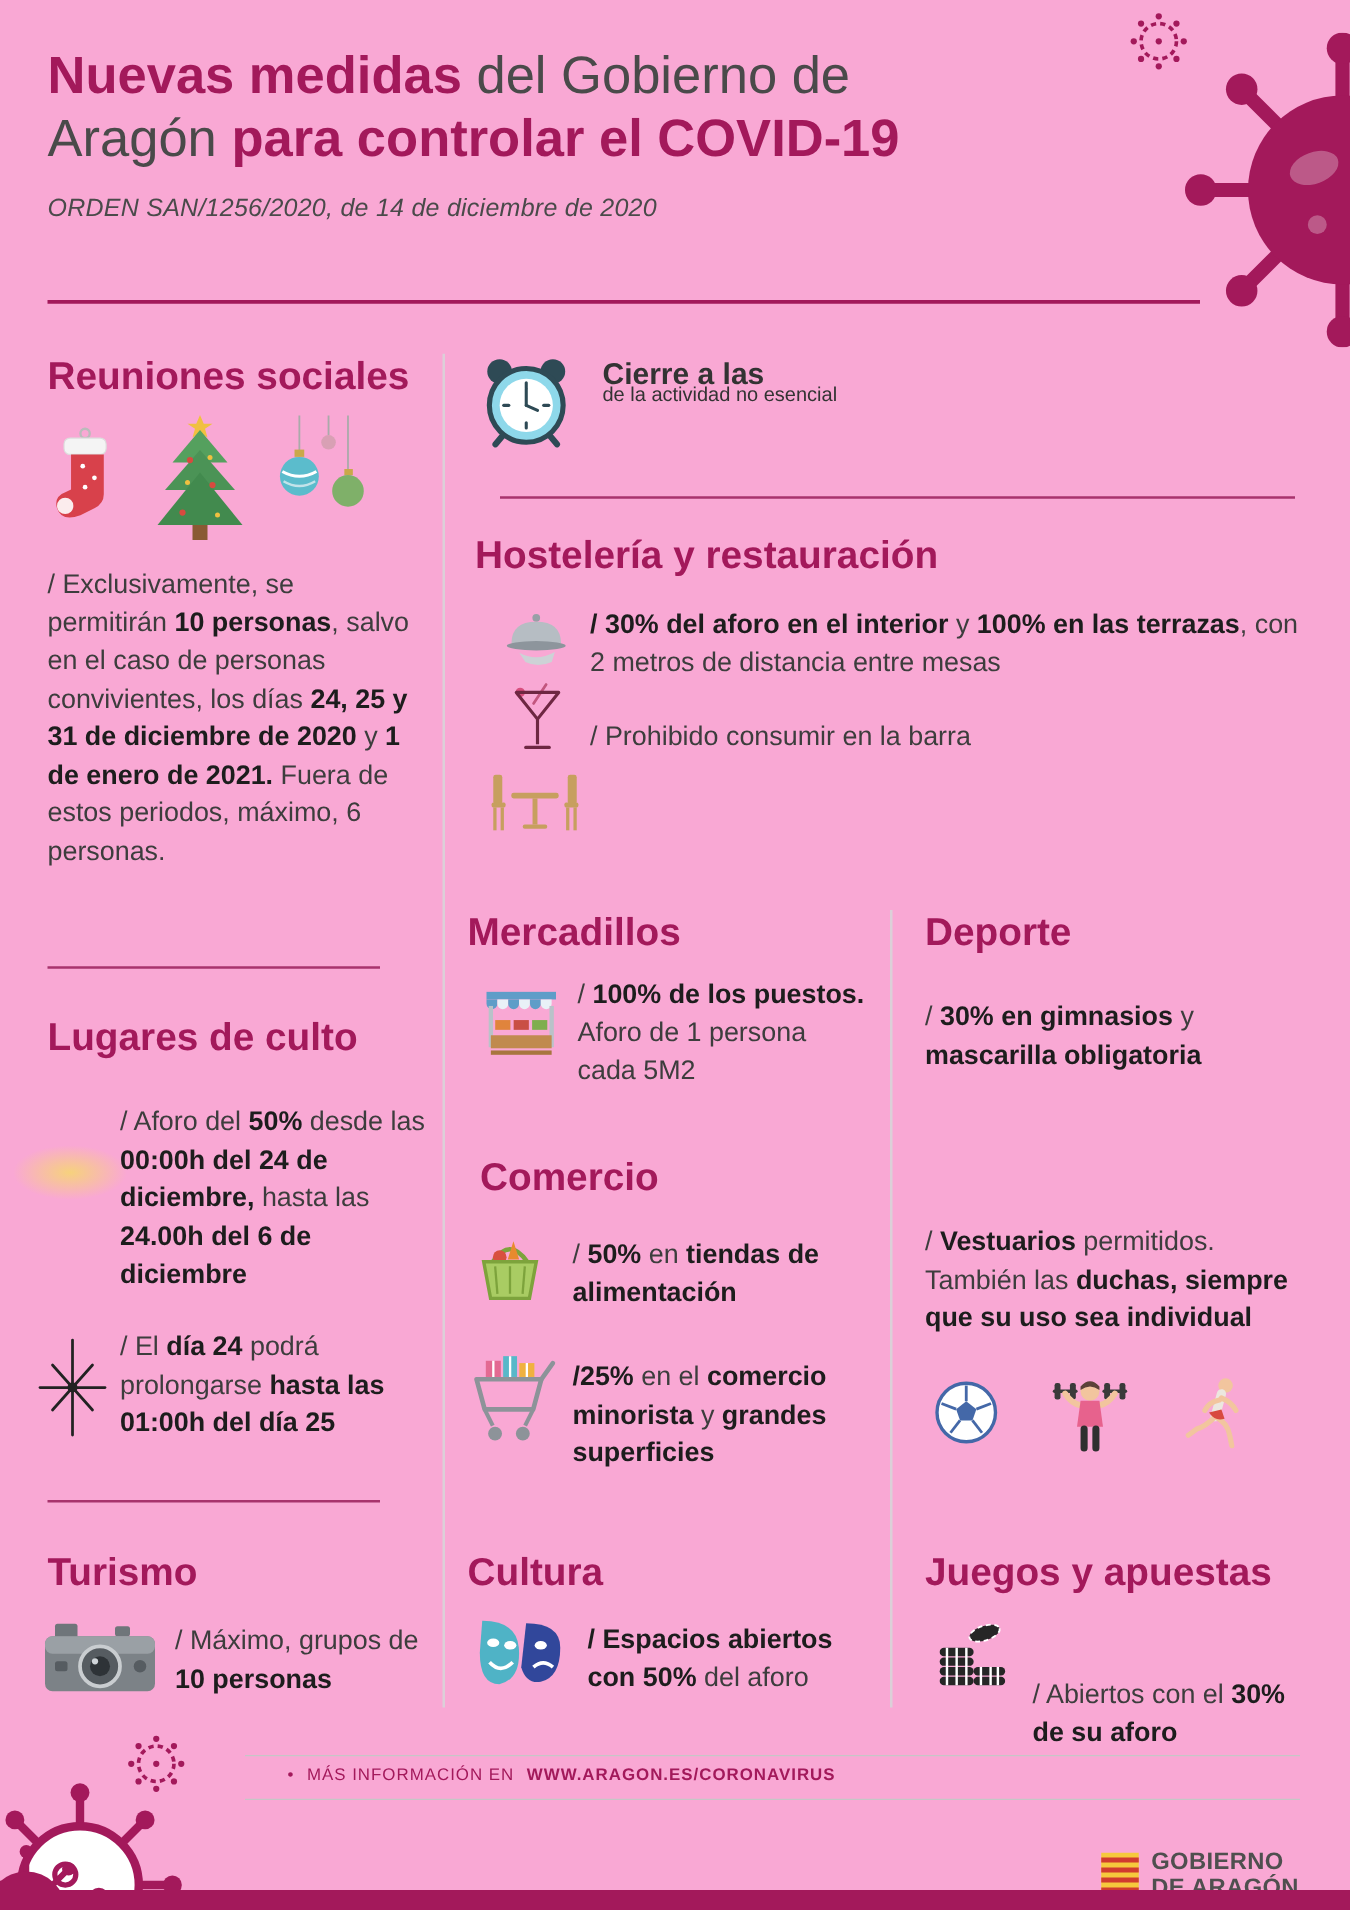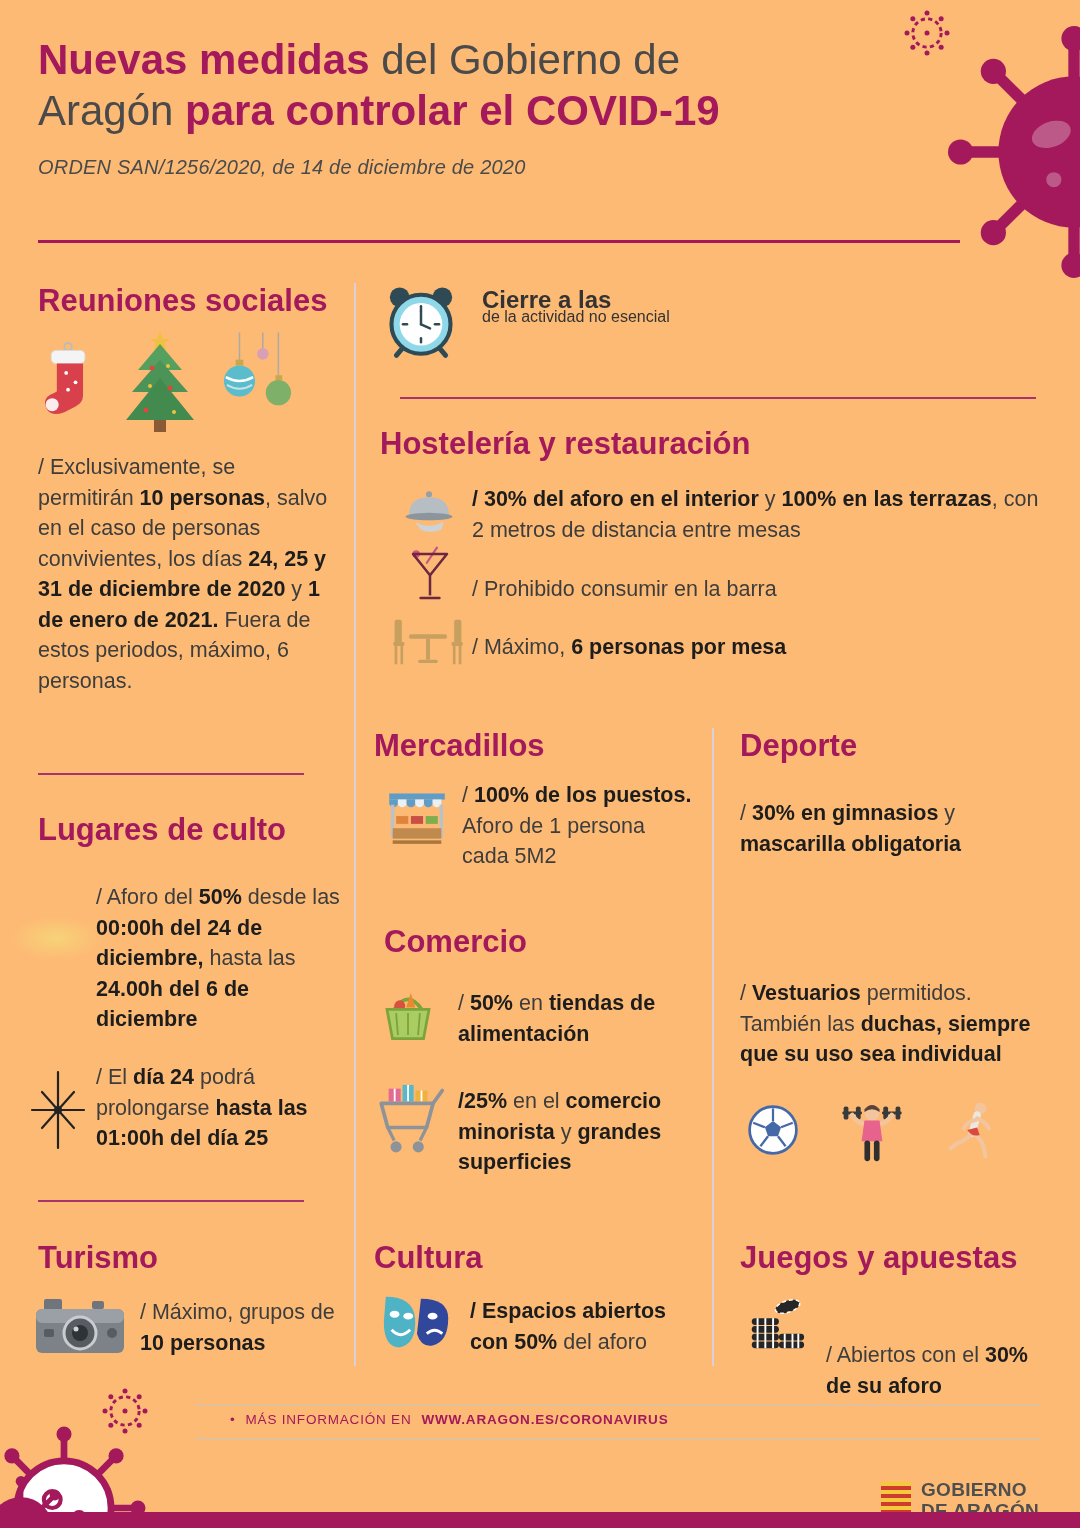--- a/index.html
+++ b/index.html
@@ -4,21 +4,21 @@
 <style>
   :root{
     --accent:#a3195b;
     --text:#3d3d3d;
     --clock-blue:#8ed8ea;
   }
   *{margin:0;padding:0;box-sizing:border-box;}
   html,body{background:#888;}
   .page{
     position:relative;width:1080px;height:1528px;margin:0 auto;
-    background:#fdba74;overflow:hidden;
+    background:#f9a8d4;overflow:hidden;
     font-family:"Liberation Sans",sans-serif;color:var(--text);
   }
   .abs{position:absolute;}
   
   .hdr{position:absolute;left:38px;top:34px;width:860px;}
   .title{font-size:42px;line-height:1.22;font-weight:400;color:#4a4a4a;}
   .title .b{font-weight:700;}
   .accent{color:var(--accent);}
   .alert-row{margin-top:20px;display:flex;align-items:baseline;gap:28px;}
   .alert{font-size:34px;color:var(--accent);font-weight:400;}
@@ -335,21 +335,20 @@
         <rect x="13" y="42" width="4" height="28"></rect>
       <rect x="95" y="2" width="11" height="36" rx="3"></rect>
         <rect x="91" y="36" width="17" height="6" rx="2"></rect>
       <rect x="93" y="42" width="4" height="28"></rect>
         <rect x="102" y="42" width="4" height="28"></rect>
       <rect x="26" y="24" width="58" height="7" rx="3"></rect>
         <rect x="52" y="31" width="6" height="32"></rect>
       <rect x="40" y="63" width="30" height="5" rx="2.5"></rect>
     </g>
   </svg>
-  <p class="abs txt" id="host-t3"><span>/ Máximo, </span><span class="b">6 personas por mesa</span></p>
 
   <h2 class="abs sec-title" id="merc-title">Mercadillos</h2>
   <svg class="abs market-icon" viewBox="0 0 80 76">
     <rect x="8" y="4" width="64" height="7" fill="#5f9dc8"></rect>
     <path d="M8 11 h10 v4 a5 5 0 0 1 -10 0 Z" fill="#5f9dc8"></path>
     <path d="M18 11 h10 v4 a5 5 0 0 1 -10 0 Z" fill="#e9f1f7"></path>
     <path d="M28 11 h10 v4 a5 5 0 0 1 -10 0 Z" fill="#5f9dc8"></path>
     <path d="M38 11 h10 v4 a5 5 0 0 1 -10 0 Z" fill="#e9f1f7"></path>
     <path d="M48 11 h10 v4 a5 5 0 0 1 -10 0 Z" fill="#5f9dc8"></path>
     <path d="M58 11 h10 v4 a5 5 0 0 1 -10 0 Z" fill="#e9f1f7"></path>

